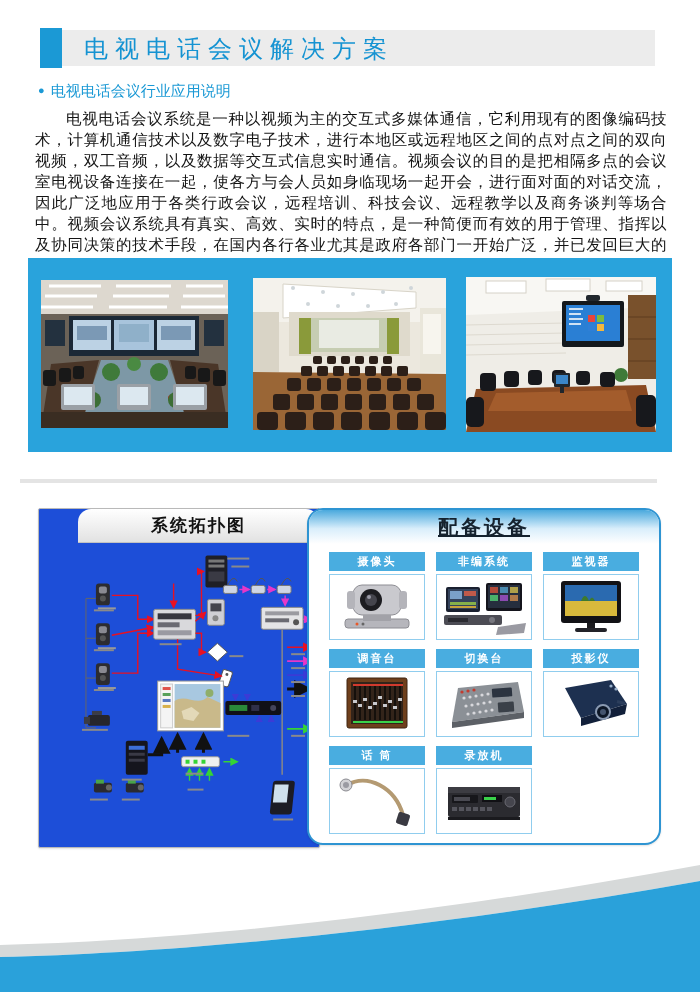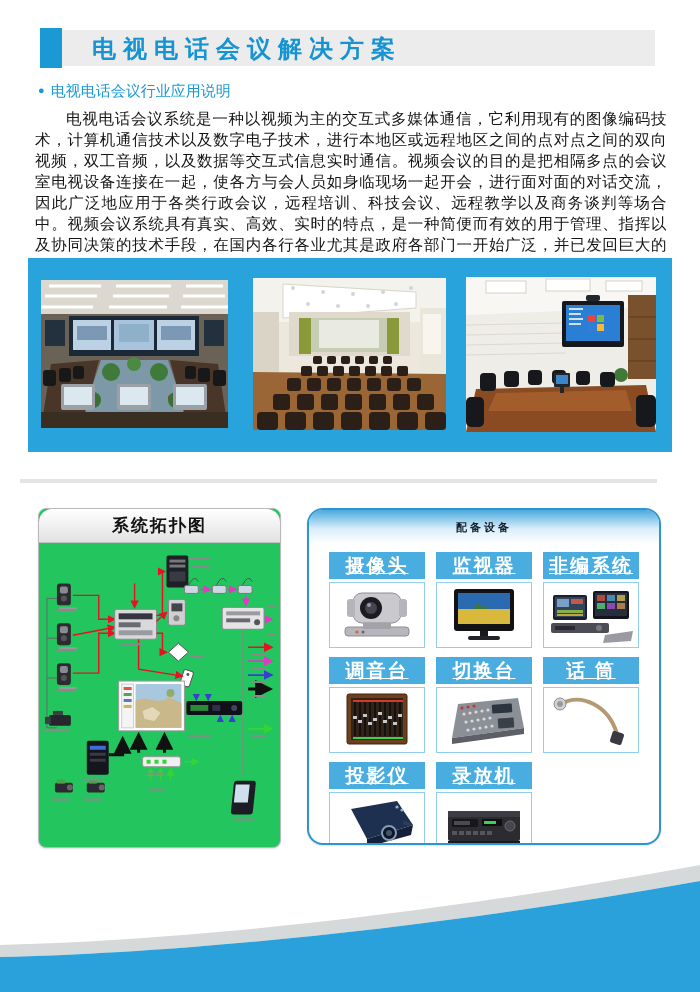--- a/index.html
+++ b/index.html
@@ -6,22 +6,22 @@
   body{
     width:700px;height:992px;position:relative;overflow:hidden;
     background:#ffffff;
     font-family:"Liberation Sans","DejaVu Sans",sans-serif;
   }
   
   .title-wrap{position:absolute;left:40px;top:28px;width:615px;height:38px;}
   .title-bar{position:absolute;left:22px;top:2px;right:0;height:36px;background:#ececec;}
   .title-square{position:absolute;left:0;top:0;width:22px;height:40px;background:#1b99d5;}
   .title-text{
-    position:absolute;left:52px;top:5px;
-    font-size:24px;font-weight:bold;color:#1593d2;letter-spacing:7px;white-space:nowrap;
+    position:absolute;left:44px;top:5px;
+    font-size:24px;font-weight:normal;color:#1593d2;letter-spacing:7px;white-space:nowrap;
   }
   
   .section-heading{
     position:absolute;left:38px;top:82px;
     font-size:15px;font-weight:normal;color:#1b99d5;
   }
   .section-heading .dot{font-size:11px;vertical-align:2px;margin-right:6px;}
   
   .body-paragraph{
     position:absolute;left:35px;top:108px;width:632px;
@@ -36,52 +36,53 @@
   .photo{position:absolute;top:22px;background:#fff;overflow:hidden;}
   .photo svg{display:block;}
   .photo1{left:13px;width:187px;height:148px;}
   .photo2{left:225px;width:193px;height:152px;top:20px;}
   .photo3{left:438px;width:190px;height:155px;top:19px;}
   
   .divider{position:absolute;left:20px;top:479px;width:637px;height:4px;background:#e4e4e4;}
   
   .topo-panel{
     position:absolute;left:38px;top:508px;width:241px;height:338px;
-    background:#22c55e;border:1px solid #b9b9b9;border-radius:8px;
+    background:#1d4ed8;border:1px solid #b9b9b9;border-radius:2px;
     box-shadow:0 1px 2px rgba(0,0,0,.12);
+    padding-left:39px;
   }
   .topo-header{
     height:33px;border-bottom:1px solid #c2c2c2;border-radius:13px 13px 0 0;
     background:linear-gradient(#ffffff,#e2e2e2);
     display:flex;align-items:center;justify-content:center;
     font-size:17px;font-weight:bold;color:#111;letter-spacing:2px;
   }
   .topo-body{position:relative;width:239px;height:303px;border-radius:0 0 13px 13px;overflow:hidden;}
   
   .devices-panel{
     position:absolute;left:307px;top:508px;width:350px;height:333px;
     background:#fff;border:2px solid #2e94d2;border-radius:16px;overflow:hidden;
     box-shadow:0 1px 2px rgba(0,0,0,.12);
   }
   .devices-header{
     height:34px;
     background:linear-gradient(#4aa9dd 0%,#d9eefb 55%,#ffffff 100%);
     display:flex;align-items:center;justify-content:center;
-    font-size:11px;font-weight:bold;color:#15222e;letter-spacing:3px;
+    font-size:20px;font-weight:bold;color:#15222e;letter-spacing:3px;text-decoration:underline;
   }
   .devices-grid{
     display:grid;grid-template-columns:repeat(3,96px);
     justify-content:space-between;row-gap:9px;
     padding:8px 20px 0 20px;
   }
   .device-card{width:96px;}
   .device-label{
-    height:27px;background:#49ade0;color:#ffffff;
-    font-size:19px;font-weight:bold;letter-spacing:2px;
-    display:flex;align-items:center;justify-content:center;text-decoration:underline;
+    height:19px;background:#49ade0;color:#ffffff;
+    font-size:11px;font-weight:bold;letter-spacing:2px;
+    display:flex;align-items:center;justify-content:center;
   }
   .device-imgbox{
     margin-top:3px;height:64px;background:#ffffff;border:1px solid #90cdee;
     display:flex;align-items:center;justify-content:center;overflow:hidden;
   }
   
   .footer{position:absolute;left:0;top:857px;width:700px;height:135px;}
 </style>
 </head>
 <body>
@@ -526,34 +527,20 @@
             <circle cx="36" cy="20" r="2" fill="#9a9aa6"></circle>
           <rect x="12" y="42" width="64" height="9" rx="3" fill="#b6b6bc" stroke="#8d8d93"></rect>
           <rect x="30" y="38" width="28" height="6" fill="#a2a2a8"></rect>
           <circle cx="24" cy="47" r="1.5" fill="#e85a2a"></circle>
             <circle cx="30" cy="47" r="1.5" fill="#666"></circle>
         </svg>
       </div>
     </div>
 
     <div class="device-card">
-      <div class="device-label">监视器</div>
-      <div class="device-imgbox">
-        <svg width="88" height="60" viewBox="0 0 88 60">
-          <rect x="14" y="4" width="60" height="42" rx="3" fill="#121216"></rect>
-          <rect x="18" y="8" width="52" height="31" fill="#2a6ab0"></rect>
-          <rect x="18" y="24" width="52" height="15" fill="#d8b93c"></rect>
-          <path d="M34,24 q4,-10 8,0 q3,-7 6,0 Z" fill="#3e7a2e"></path>
-          <rect x="40" y="46" width="8" height="5" fill="#1a1a1e"></rect>
-          <rect x="28" y="51" width="32" height="4" rx="2" fill="#222228"></rect>
-        </svg>
-      </div>
-    </div>
-
-    <div class="device-card">
       <div class="device-label">非编系统</div>
       <div class="device-imgbox">
         <svg width="88" height="60" viewBox="0 0 88 60">
           <rect x="6" y="10" width="34" height="25" rx="2" fill="#1a2030"></rect>
           <rect x="8" y="12" width="30" height="20" fill="#34435c"></rect>
           <rect x="10" y="14" width="12" height="8" fill="#7aa0c8"></rect>
             <rect x="24" y="14" width="12" height="5" fill="#c05a4a"></rect>
           <rect x="10" y="25" width="26" height="3" fill="#86b04a"></rect>
             <rect x="10" y="29" width="26" height="2" fill="#c8a23a"></rect>
           <rect x="46" y="6" width="36" height="28" rx="2" fill="#14141c"></rect>
@@ -563,20 +550,34 @@
               <rect x="60" y="10" width="8" height="6" fill="#4a8ab0"></rect>
               <rect x="70" y="10" width="8" height="6" fill="#b0a04a"></rect>
             <rect x="50" y="18" width="8" height="6" fill="#4ab06a"></rect>
               <rect x="60" y="18" width="8" height="6" fill="#8a4ab0"></rect>
               <rect x="70" y="18" width="8" height="6" fill="#b07a4a"></rect>
           </g>
           <rect x="4" y="38" width="58" height="10" rx="2" fill="#4c4c54"></rect>
           <rect x="8" y="41" width="20" height="4" fill="#2a2a30"></rect>
             <circle cx="52" cy="43" r="3" fill="#77777f"></circle>
           <polygon points="58,50 86,46 84,56 56,58" fill="#9a9aa2"></polygon>
+        </svg>
+      </div>
+    </div>
+
+    <div class="device-card">
+      <div class="device-label">监视器</div>
+      <div class="device-imgbox">
+        <svg width="88" height="60" viewBox="0 0 88 60">
+          <rect x="14" y="4" width="60" height="42" rx="3" fill="#121216"></rect>
+          <rect x="18" y="8" width="52" height="31" fill="#2a6ab0"></rect>
+          <rect x="18" y="24" width="52" height="15" fill="#d8b93c"></rect>
+          <path d="M34,24 q4,-10 8,0 q3,-7 6,0 Z" fill="#3e7a2e"></path>
+          <rect x="40" y="46" width="8" height="5" fill="#1a1a1e"></rect>
+          <rect x="28" y="51" width="32" height="4" rx="2" fill="#222228"></rect>
         </svg>
       </div>
     </div>
 
     <div class="device-card">
       <div class="device-label">调音台</div>
       <div class="device-imgbox">
         <svg width="88" height="60" viewBox="0 0 88 60">
           <rect x="14" y="4" width="60" height="50" rx="2" fill="#6e3f1c" stroke="#3e2410"></rect>
           <rect x="18" y="8" width="52" height="42" fill="#33241a"></rect>
@@ -642,42 +643,42 @@
             <circle cx="22" cy="18" r="1.6"></circle>
               <circle cx="28" cy="17" r="1.6"></circle>
               <circle cx="34" cy="16" r="1.6"></circle>
           </g>
           <rect x="58" y="28" width="16" height="10" rx="1" fill="#3a4048" transform="rotate(-4 66 33)"></rect>
         </svg>
       </div>
     </div>
 
     <div class="device-card">
-      <div class="device-label">话 筒</div>
-      <div class="device-imgbox">
-        <svg width="88" height="60" viewBox="0 0 88 60">
-          <path d="M14,14 C34,2 62,16 70,44" stroke="#b executives49a72" stroke-width="4" fill="none" style="stroke:#b49a72"></path>
-          <circle cx="13" cy="14" r="6" fill="#d2d2d6" stroke="#8a8a90"></circle>
-          <circle cx="13" cy="14" r="3" fill="#9a9aa2"></circle>
-          <rect x="64" y="42" width="12" height="12" rx="2" fill="#3a3a42" transform="rotate(18 70 48)"></rect>
-        </svg>
-      </div>
-    </div>
-
-    <div class="device-card">
       <div class="device-label">投影仪</div>
       <div class="device-imgbox">
         <svg width="88" height="60" viewBox="0 0 88 60">
           <polygon points="18,14 64,6 80,30 34,44" fill="#1d3050"></polygon>
           <polygon points="34,44 80,30 78,40 34,52" fill="#12203a"></polygon>
           <circle cx="56" cy="38" r="7" fill="#0c1626" stroke="#8a9ab2" stroke-width="2"></circle>
           <circle cx="56" cy="38" r="3" fill="#44546e"></circle>
           <circle cx="64" cy="12" r="1.6" fill="#9ab2cc"></circle>
             <circle cx="69" cy="15" r="1.6" fill="#9ab2cc"></circle>
           <rect x="70" y="27" width="8" height="3" fill="#2c3e5c" transform="rotate(15 74 28)"></rect>
+        </svg>
+      </div>
+    </div>
+
+    <div class="device-card">
+      <div class="device-label">话 筒</div>
+      <div class="device-imgbox">
+        <svg width="88" height="60" viewBox="0 0 88 60">
+          <path d="M14,14 C34,2 62,16 70,44" stroke="#b executives49a72" stroke-width="4" fill="none" style="stroke:#b49a72"></path>
+          <circle cx="13" cy="14" r="6" fill="#d2d2d6" stroke="#8a8a90"></circle>
+          <circle cx="13" cy="14" r="3" fill="#9a9aa2"></circle>
+          <rect x="64" y="42" width="12" height="12" rx="2" fill="#3a3a42" transform="rotate(18 70 48)"></rect>
         </svg>
       </div>
     </div>
 
     <div class="device-card">
       <div class="device-label">录放机</div>
       <div class="device-imgbox">
         <svg width="88" height="60" viewBox="0 0 88 60">
           <rect x="8" y="16" width="72" height="30" rx="2" fill="#2b2b30"></rect>
           <rect x="8" y="16" width="72" height="6" fill="#3c3c42"></rect>

